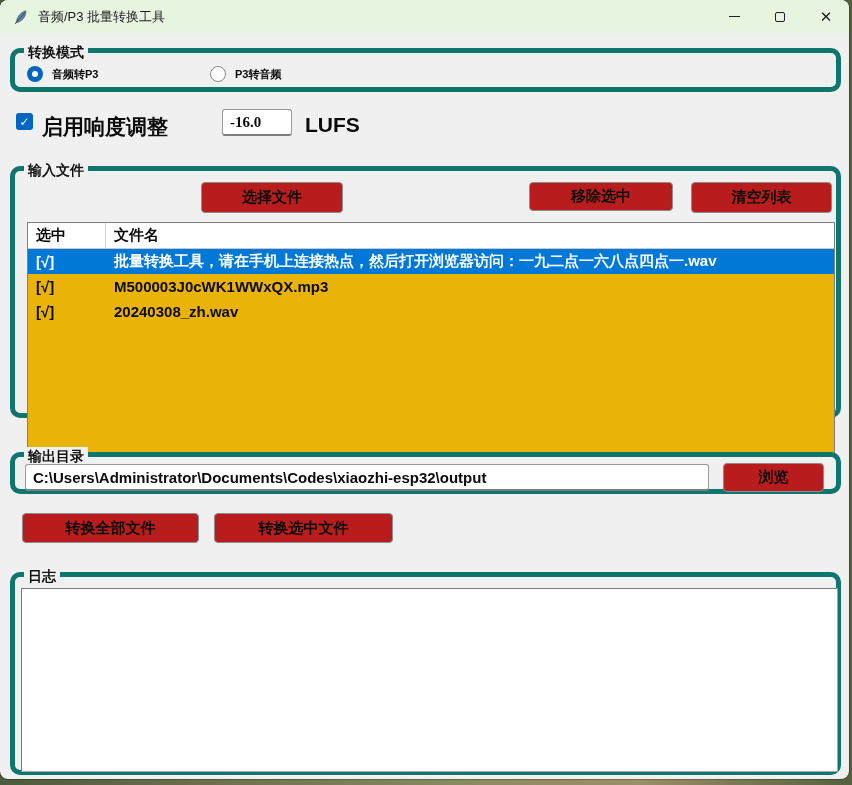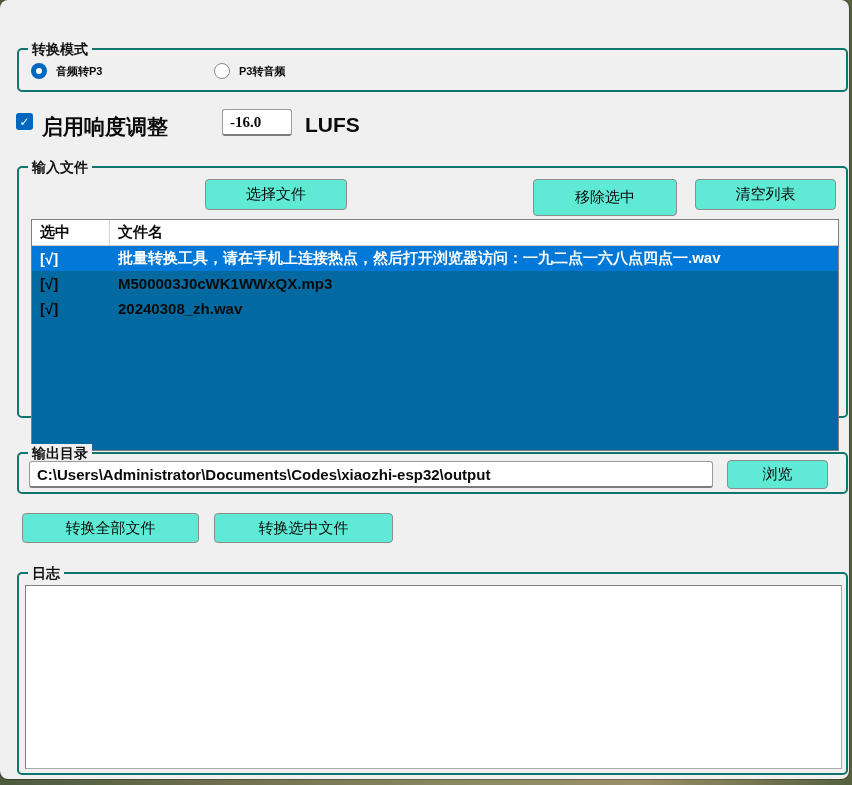--- a/index.html
+++ b/index.html
@@ -22,21 +22,21 @@
   .titlebar .title-text { margin-left:9px; font-size:13px; color:#1b1b1b; flex:1 1 auto; white-space:nowrap; }
   .win-btn {
     width:46px; height:33px; display:flex; align-items:center; justify-content:center;
     background:transparent; border:none; cursor:default; color:#202020;
   }
   .glyph-min { width:11px; height:0; border-top:1.5px solid #202020; display:block; }
   .glyph-max { width:10px; height:10px; border:1.5px solid #202020; border-radius:2px; display:block; }
   .glyph-close { font-size:15px; line-height:1; color:#202020; }
   
   .groupbox {
-    position:absolute; border:2px solid #0f766e; border-radius:5px;margin-left:7px;
+    position:absolute; border:5px solid #0f766e; border-radius:10px;
   }
   .groupbox > .gb-label {
     position:absolute; top:-10px; left:9px; background:#f0f0f0;
     padding:0 4px; font-size:14px; font-weight:bold; color:#111; line-height:18px; white-space:nowrap;
   }
   
   .radio-opt { position:absolute; display:flex; align-items:center; gap:9px; cursor:default; }
   .radio-circle { width:16px; height:16px; border-radius:50%; background:#fff; border:1px solid #8a8a8a; }
   .radio-circle.checked { border:none; background:#0067c0; position:relative; }
   .radio-circle.checked::after {
@@ -48,29 +48,29 @@
     display:flex; align-items:center; justify-content:center; color:#fff; font-size:12px; font-weight:bold;
   }
   .inline-label { position:absolute; font-size:21px; font-weight:bold; color:#0b0b0b; white-space:nowrap; }
   .text-entry {
     position:absolute; background:#fff; border:1px solid #9a9a9a; border-bottom:2px solid #7d7d7d;
     border-radius:3px; font-family:"Liberation Sans","DejaVu Sans",sans-serif;
     font-size:15px; font-weight:bold; color:#0b0b0b; padding:0 7px; outline:none;
   }
   
   .btn {
-    position:absolute; background:#5eead4; border:1px solid #8d8d8d; border-radius:4px;
+    position:absolute; background:#b91c1c; border:1px solid #8d8d8d; border-radius:4px;
     font-family:"Liberation Sans","DejaVu Sans",sans-serif;
-    font-size:15px; font-weight:normal; color:#0b0b0b; cursor:default;
+    font-size:15px; font-weight:bold; color:#0b0b0b; cursor:default;
     display:flex; align-items:center; justify-content:center; white-space:nowrap;
   }
   
   .file-table {
     position:absolute; left:12px; top:51px; width:808px; height:232px;
-    background:#0369a1; border:1px solid #7f7f7f; overflow:hidden;
+    background:#eab308; border:1px solid #7f7f7f; overflow:hidden;
   }
   .ft-header { display:flex; height:26px; border-bottom:1px solid #c9c9c9; background:#fff; }
   .ft-hcell { font-size:15px; font-weight:bold; color:#0b0b0b; padding:3px 8px; }
   .ft-hcell.c1 { width:78px; border-right:1px solid #d5d5d5; }
   .ft-hcell.c2 { flex:1; }
   .ft-row { display:flex; height:25px; align-items:center; }
   .ft-cell { font-size:15px; font-weight:bold; color:#0b0b0b; padding:0 8px; white-space:nowrap; overflow:hidden; }
   .ft-cell.c1 { width:78px; flex:0 0 auto; }
   .ft-cell.c2 { flex:1; }
   .ft-row.selected { background:#0078d7; }
@@ -80,20 +80,37 @@
     position:absolute; left:6px; top:11px; width:817px; height:184px;
     background:#fff; border:1px solid #a9a9a9; border-top:1px solid #7d7d7d; border-left:1px solid #7d7d7d;
     font-size:14px; color:#111; padding:4px 6px; overflow:auto;
   }
 </style>
 </head>
 <body>
 
 <div class="window">
 
+  <div class="titlebar">
+    <svg class="app-icon" viewBox="0 0 16 16">
+      <path d="M3.2 13.6 C3.6 8.5, 7.5 3.2, 12.8 1.8 C13.4 6.5, 10.2 11.6, 4.6 13.4 Z" fill="#5f7f9d" stroke="#3c5a75" stroke-width="0.6"></path>
+      <path d="M3.2 13.6 C6 10.5, 9.5 6.5, 12.4 2.4" stroke="#2f4a62" stroke-width="0.8" fill="none"></path>
+      <path d="M2.2 15 L4 12.8" stroke="#3c5a75" stroke-width="1" fill="none"></path>
+    </svg>
+    <div class="title-text">音频/P3 批量转换工具</div>
+    <button class="win-btn">
+        <span class="glyph-min"></span>
+      </button>
+    <button class="win-btn">
+        <span class="glyph-max"></span>
+      </button>
+    <button class="win-btn">
+        <span class="glyph-close">✕</span>
+      </button>
+  </div>
 
   <div class="groupbox" style="left:10px; top:48px; width:831px; height:44px;">
     <div class="gb-label">转换模式</div>
     <div class="radio-opt" style="left:12px; top:13px;">
       <span class="radio-circle checked"></span>
       <span class="radio-label">音频转P3</span>
     </div>
     <div class="radio-opt" style="left:195px; top:13px;">
       <span class="radio-circle"></span>
       <span class="radio-label">P3转音频</span>
@@ -104,21 +121,21 @@
     <span>✓</span>
   </div>
   <div class="inline-label" style="left:42px; top:113px;">启用响度调整</div>
   <input class="text-entry" style="left: 222px; top: 109px; width: 70px; height: 27px; font-family: Liberation Serif, serif;" value="-16.0">
   <div class="inline-label" style="left:305px; top:113px;">LUFS</div>
 
   <div class="groupbox" style="left:10px; top:166px; width:831px; height:252px;">
     <div class="gb-label">输入文件</div>
 
     <button class="btn" style="left:186px; top:11px; width:142px; height:31px;">选择文件</button>
-    <button class="btn" style="left:514px; top:11px; width:144px; height:37px;">移除选中</button>
+    <button class="btn" style="left:514px; top:11px; width:144px; height:29px;">移除选中</button>
     <button class="btn" style="left:676px; top:11px; width:141px; height:31px;">清空列表</button>
 
     <div class="file-table">
       <div class="ft-header">
         <div class="ft-hcell c1">选中</div>
         <div class="ft-hcell c2">文件名</div>
       </div>
       <div class="ft-row selected">
         <div class="ft-cell c1">[√]</div>
         <div class="ft-cell c2">批量转换工具，请在手机上连接热点，然后打开浏览器访问：一九二点一六八点四点一.wav</div>

